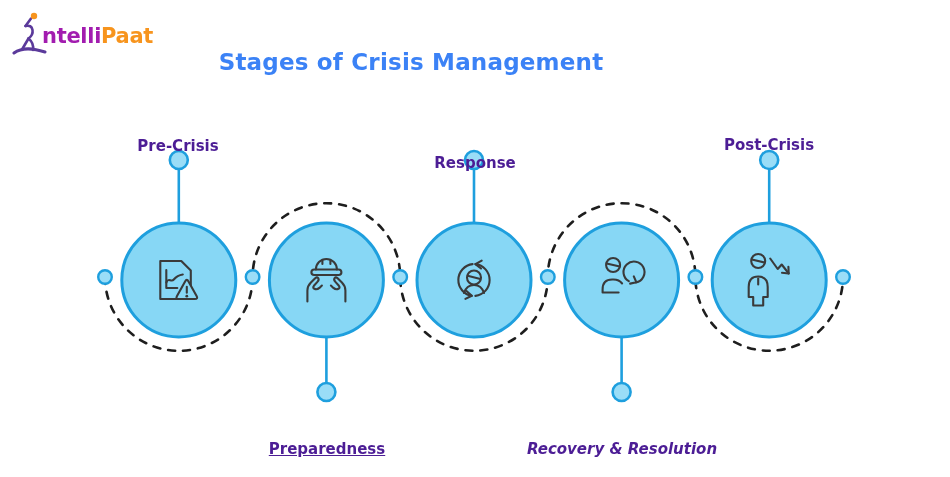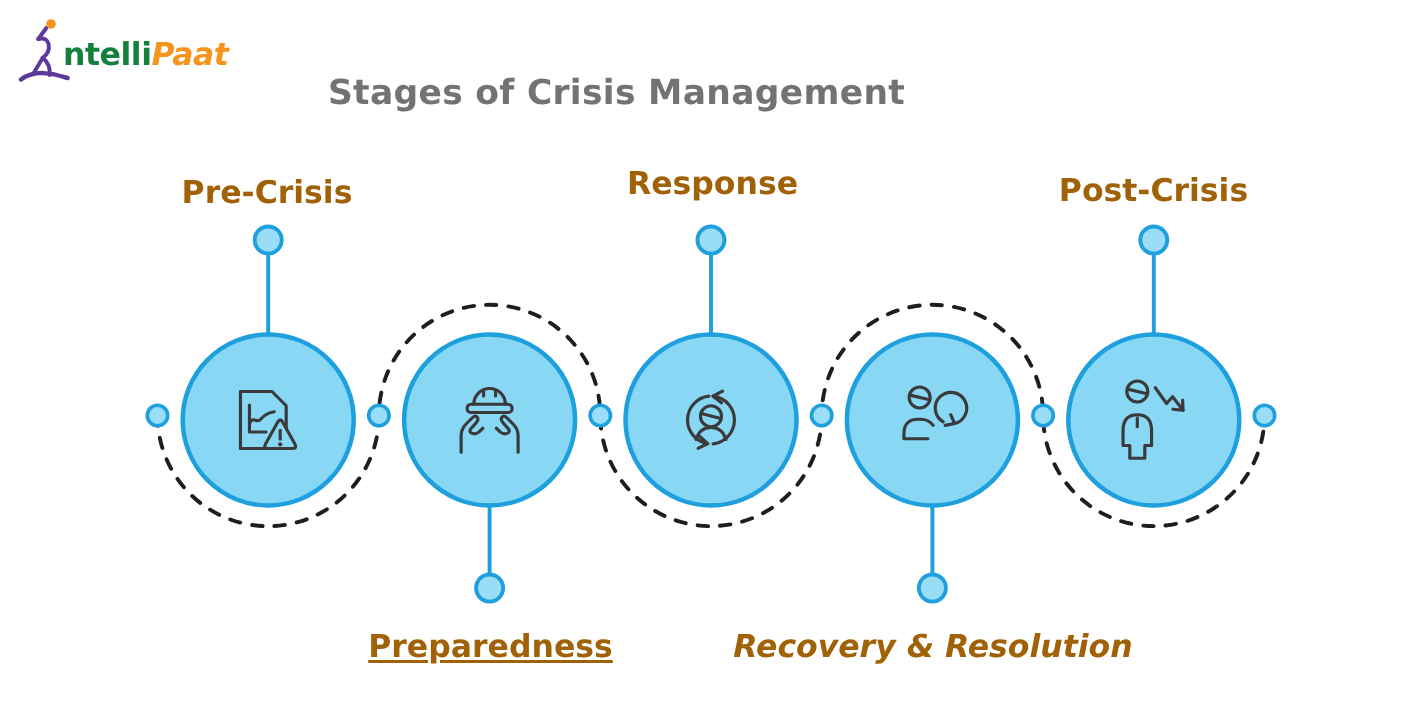--- a/index.html
+++ b/index.html
@@ -13,38 +13,39 @@
   .logo {
     position: absolute; top: 8px; left: 12px;
     width: 150px; height: 54px;
   }
   .logo-mark { position: absolute; left: 0; top: 2px; }
   .logo-text {
     position: absolute; left: 30px; top: 16px;
     font-size: 21px; font-weight: 700; letter-spacing: -0.3px;
     white-space: nowrap;
   }
-  .logo-ntelli { color: #15803d; }
-  .logo-paat  { color: #F7941D; font-style: italic; }
+  .logo-ntelli { color: #a21caf; }
+  .logo-paat  { color: #F7941D; }
   .page-title {
     position: absolute; top: 49px; left: 0; width: 822px;
     text-align: center;
-    font-size: 23px; font-weight: 700; color: #737373;
+    font-size: 23px; font-weight: 700; color: #3b82f6;
     letter-spacing: 0.2px;
   }
   .diagram-svg { position: absolute; left: 0; top: 0; }
   .stage-label {
     position: absolute;
     transform: translateX(-50%);
-    font-size: 21px; font-weight: 700; color: #a16207;
+    font-size: 15px; font-weight: 700; color: #4c1d95;
     white-space: nowrap;
+    margin-top: 21px;
   }
   .lbl-1 { left: 178px;  top: 116px; }
   .lbl-2 { left: 327px;  top: 419px; text-decoration: underline; }
-  .lbl-3 { left: 475px;  top: 110px; }
+  .lbl-3 { left: 475px;  top: 133px; }
   .lbl-4 { left: 622px;  top: 419px; font-style: italic; }
   .lbl-5 { left: 769px;  top: 115px; }
 </style>
 </head>
 <body>
 
 <div class="logo">
   <svg class="logo-mark" width="40" height="48" viewBox="0 0 40 48">
     <g fill="none" stroke="#5B3A9B" stroke-width="2.6" stroke-linecap="round" stroke-linejoin="round">
       <path d="M13.5,16 L19,8.5"></path>

